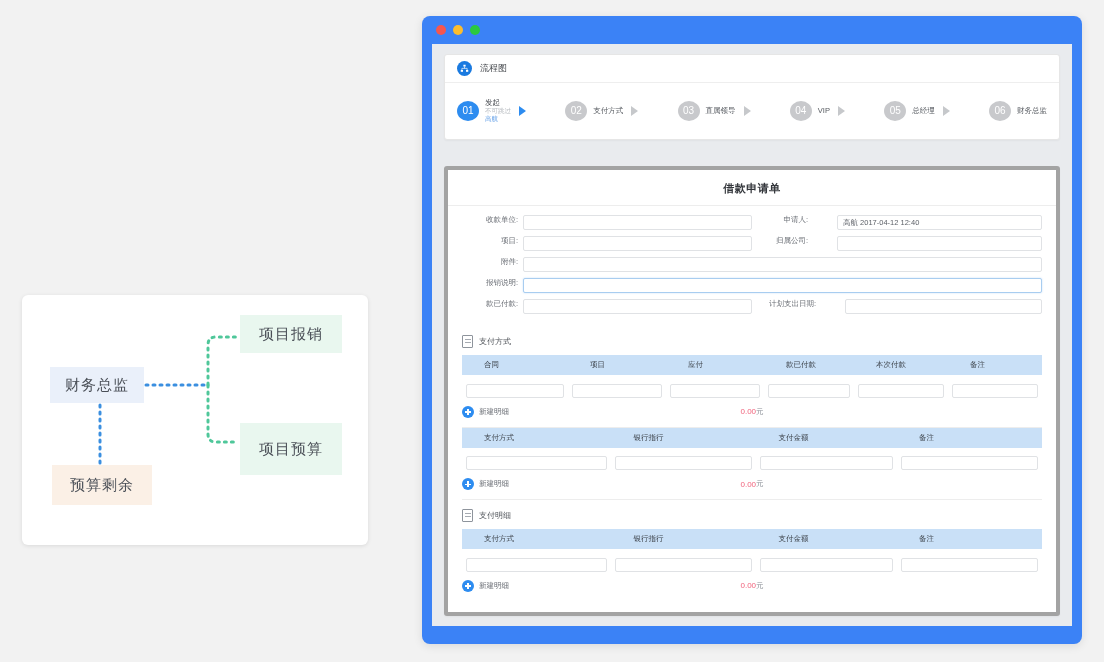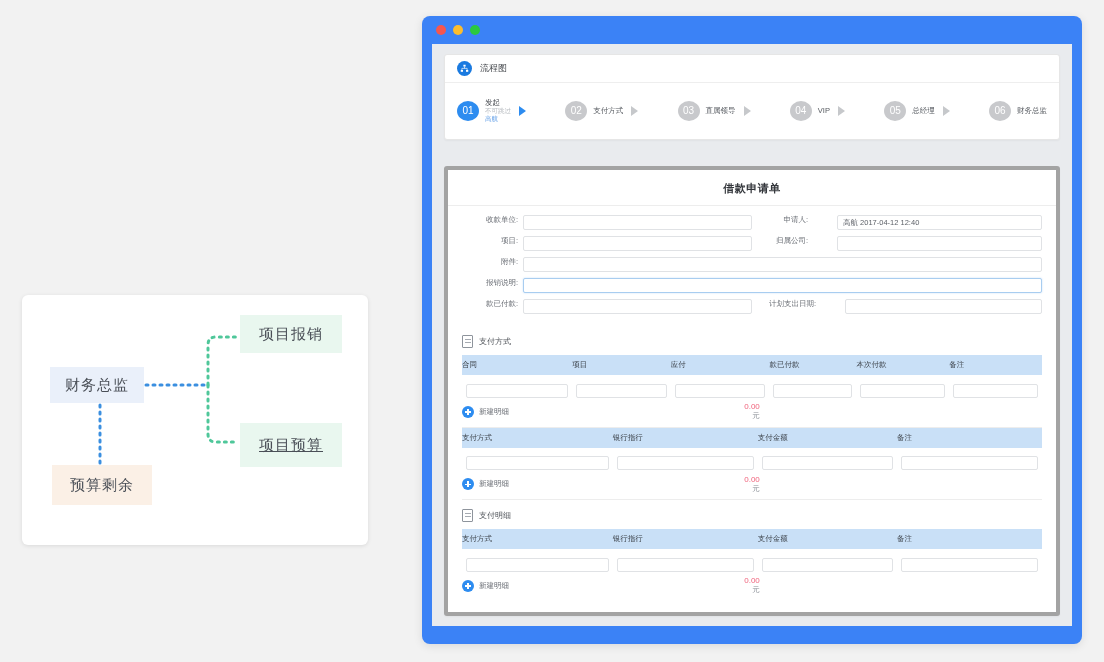--- a/index.html
+++ b/index.html
@@ -18,21 +18,21 @@
     box-shadow:0 1px 4px rgba(0,0,0,.10);
   }
   .mm-node{
     position:absolute;display:flex;align-items:center;justify-content:center;
     font-size:15px;color:#5a5f66;letter-spacing:1px;
     white-space:nowrap;
   }
   #mm-node-chongdi{left:28px;top:72px;width:94px;height:36px;background:#eaf0fa;color:#4a4f57;}
   #mm-node-yusuan-shengyu{left:30px;top:170px;width:100px;height:40px;background:#fbf0e6;color:#4a4f57;}
   #mm-node-xiangmu-baoxiao{left:218px;top:20px;width:102px;height:38px;background:#e9f7ef;color:#4a4f57;}
-  #mm-node-xiangmu-yusuan{left:218px;top:128px;width:102px;height:44px;background:#e9f7ef;color:#4a4f57;text-decoration:underline;}
+  #mm-node-xiangmu-yusuan{left:218px;top:128px;width:102px;height:52px;background:#e9f7ef;color:#4a4f57;}
   .mm-svg{position:absolute;left:0;top:0;width:346px;height:250px;}
 
   
   #app-window{
     position:absolute;left:422px;top:16px;width:660px;height:628px;
     background:#3b82f6;border-radius:8px;
     box-shadow:0 2px 10px rgba(0,0,0,.10);
   }
   #window-titlebar{
     height:28px;display:flex;align-items:center;padding-left:14px;gap:7px;
@@ -139,21 +139,21 @@
   .doc-icon::before,.doc-icon::after{
     content:"";position:absolute;left:1.5px;right:1.5px;height:1px;background:#a6abb2;
   }
   .doc-icon::before{top:2.5px;}
   .doc-icon::after{top:5.5px;}
   .section-title{font-size:8px;color:#50545a;}
 
   table.dt{width:100%;border-collapse:collapse;table-layout:fixed;}
   table.dt th{
     background:#c9e0f7;color:#3e444c;font-size:7.5px;font-weight:normal;
-    text-align:left;padding:5px 0;border:none;
+    text-align:left;padding:5px 22px;border:none;
   }
   table.dt td{padding:4px 4px;}
   .cell-input{
     width:100%;height:14px;border:1px solid #e0e2e5;background:#fff;
     border-radius:2px;box-sizing:border-box;outline:none;
     font-size:7.5px;padding:0 4px;font-family:"Liberation Sans",sans-serif;
   }
   .section-foot{
     display:flex;align-items:center;padding:4px 0 9px;position:relative;
     border-bottom:1px solid #ededed;
@@ -164,21 +164,21 @@
     position:relative;flex:0 0 auto;
   }
   .plus-icon::before,.plus-icon::after{
     content:"";position:absolute;background:#fff;
   }
   .plus-icon::before{left:3px;right:3px;top:5.5px;height:1.5px;}
   .plus-icon::after{top:3px;bottom:3px;left:5.25px;width:1.5px;}
   .add-label{font-size:7.5px;color:#6b6f76;}
   .total{
     position:absolute;left:50%;transform:translateX(-50%);
-    display:flex;align-items:flex-end;gap:0;flex-direction:column;
+    display:flex;align-items:center;gap:0;
   }
   .total-amount{font-size:8px;color:#f0637c;}
   .total-unit{font-size:7.5px;color:#8b9097;}
   .section.last .section-foot{border-bottom:none;}
 </style>
 </head>
 <body>
 
 <div id="mindmap-card">
   <svg class="mm-svg">

